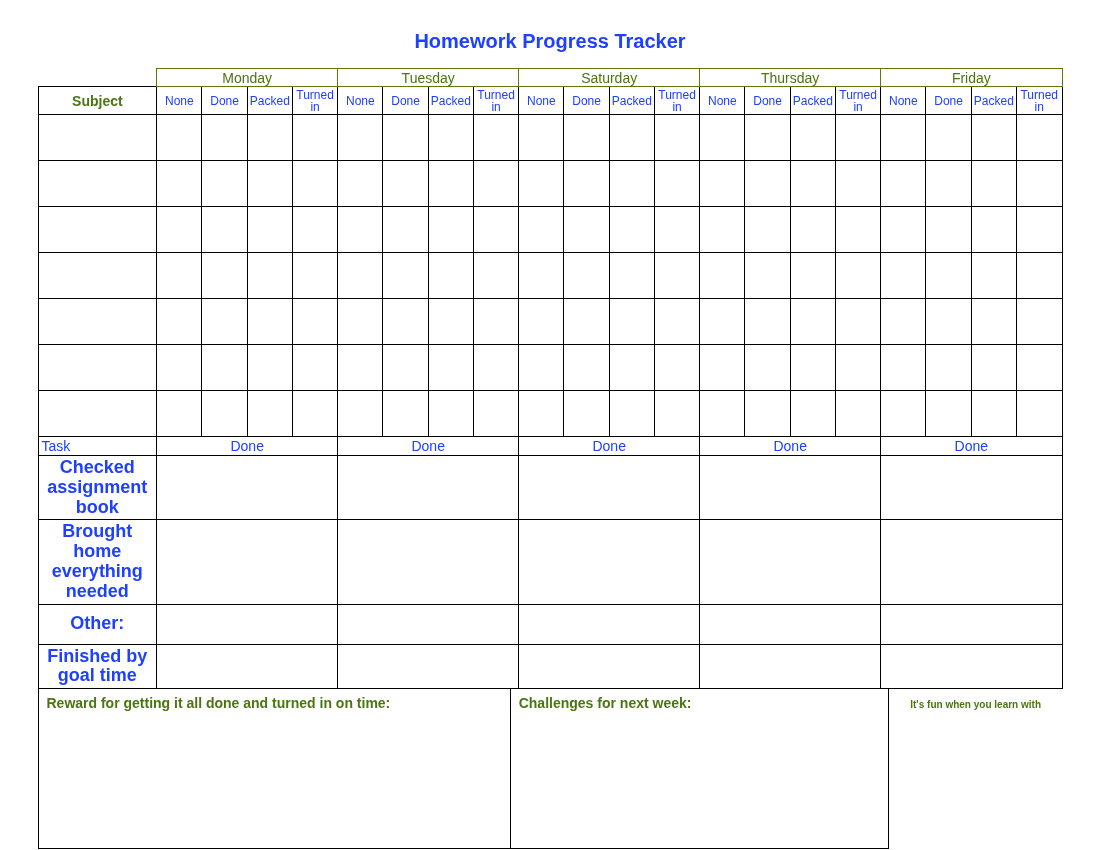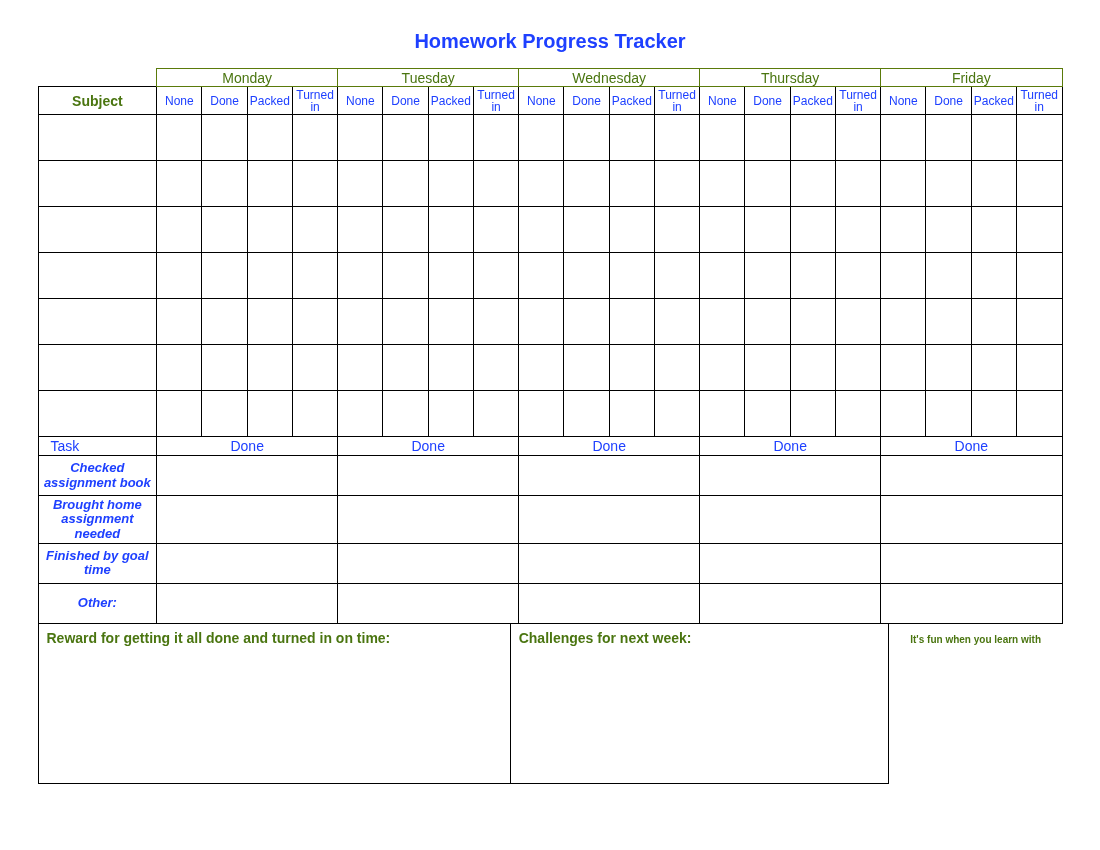--- a/index.html
+++ b/index.html
@@ -53,30 +53,29 @@
   }
   .subject-row td {
     height: 46px;
   }
   .subject-cell { width: 118px; margin-top: 48px; }
   .status-cell { width: 45px; }
   .task-header-row td, .task-header-row th {
     color: #1e40ff;
     font-size: 14px;
     height: 18px;
-    padding: 1px 12px;
+    padding: 1px 3px;
   }
   .task-label {
     color: #1e40ff;
     font-weight: bold;
-    font-size: 13px;
+    font-size: 18px;
     line-height: 1.1;
     height: 40px;
     padding: 2px;
-    font-style: italic;
   }
   .task-cell { height: 40px; }
   .task-section-head { text-align: left; }
   .bottom-row { display: flex; width: 1025px; margin: 0 auto; justify-content: space-between; }
   .bottom-box {
     border: 1px solid #000;
     border-top: none;
     height: 160px;
     padding: 6px 8px;
     color: #4a7510;
@@ -114,21 +113,21 @@
 
 <h1>Homework Progress Tracker</h1>
 
 <table>
 
   <tbody>
       <tr>
     <td class="blank-corner"></td>
     <td class="day-header" colspan="4">Monday</td>
     <td class="day-header" colspan="4">Tuesday</td>
-    <td class="day-header" colspan="4">Wednesday</td>
+    <td class="day-header" colspan="4">Saturday</td>
     <td class="day-header" colspan="4">Thursday</td>
     <td class="day-header" colspan="4">Friday</td>
   </tr>
 
   <tr>
     <th class="subject-header subject-cell">Subject</th>
 
     <th class="sub-header status-cell">None</th>
     <th class="sub-header status-cell">Done</th>
     <th class="sub-header status-cell">Packed</th>
@@ -328,37 +327,37 @@
 
   <tr>
     <td class="task-label">Checked assignment book</td>
     <td class="task-cell" colspan="4"></td>
     <td class="task-cell" colspan="4"></td>
     <td class="task-cell" colspan="4"></td>
     <td class="task-cell" colspan="4"></td>
     <td class="task-cell" colspan="4"></td>
   </tr>
   <tr>
-    <td class="task-label">Brought home assignment needed</td>
+    <td class="task-label">Brought home everything needed</td>
+    <td class="task-cell" colspan="4"></td>
+    <td class="task-cell" colspan="4"></td>
+    <td class="task-cell" colspan="4"></td>
+    <td class="task-cell" colspan="4"></td>
+    <td class="task-cell" colspan="4"></td>
+  </tr>
+  <tr>
+    <td class="task-label">Other:</td>
     <td class="task-cell" colspan="4"></td>
     <td class="task-cell" colspan="4"></td>
     <td class="task-cell" colspan="4"></td>
     <td class="task-cell" colspan="4"></td>
     <td class="task-cell" colspan="4"></td>
   </tr>
   <tr>
     <td class="task-label">Finished by goal time</td>
-    <td class="task-cell" colspan="4"></td>
-    <td class="task-cell" colspan="4"></td>
-    <td class="task-cell" colspan="4"></td>
-    <td class="task-cell" colspan="4"></td>
-    <td class="task-cell" colspan="4"></td>
-  </tr>
-  <tr>
-    <td class="task-label">Other:</td>
     <td class="task-cell" colspan="4"></td>
     <td class="task-cell" colspan="4"></td>
     <td class="task-cell" colspan="4"></td>
     <td class="task-cell" colspan="4"></td>
     <td class="task-cell" colspan="4"></td>
   </tr>
 </tbody>
   </table>
 
 <div class="bottom-row">

